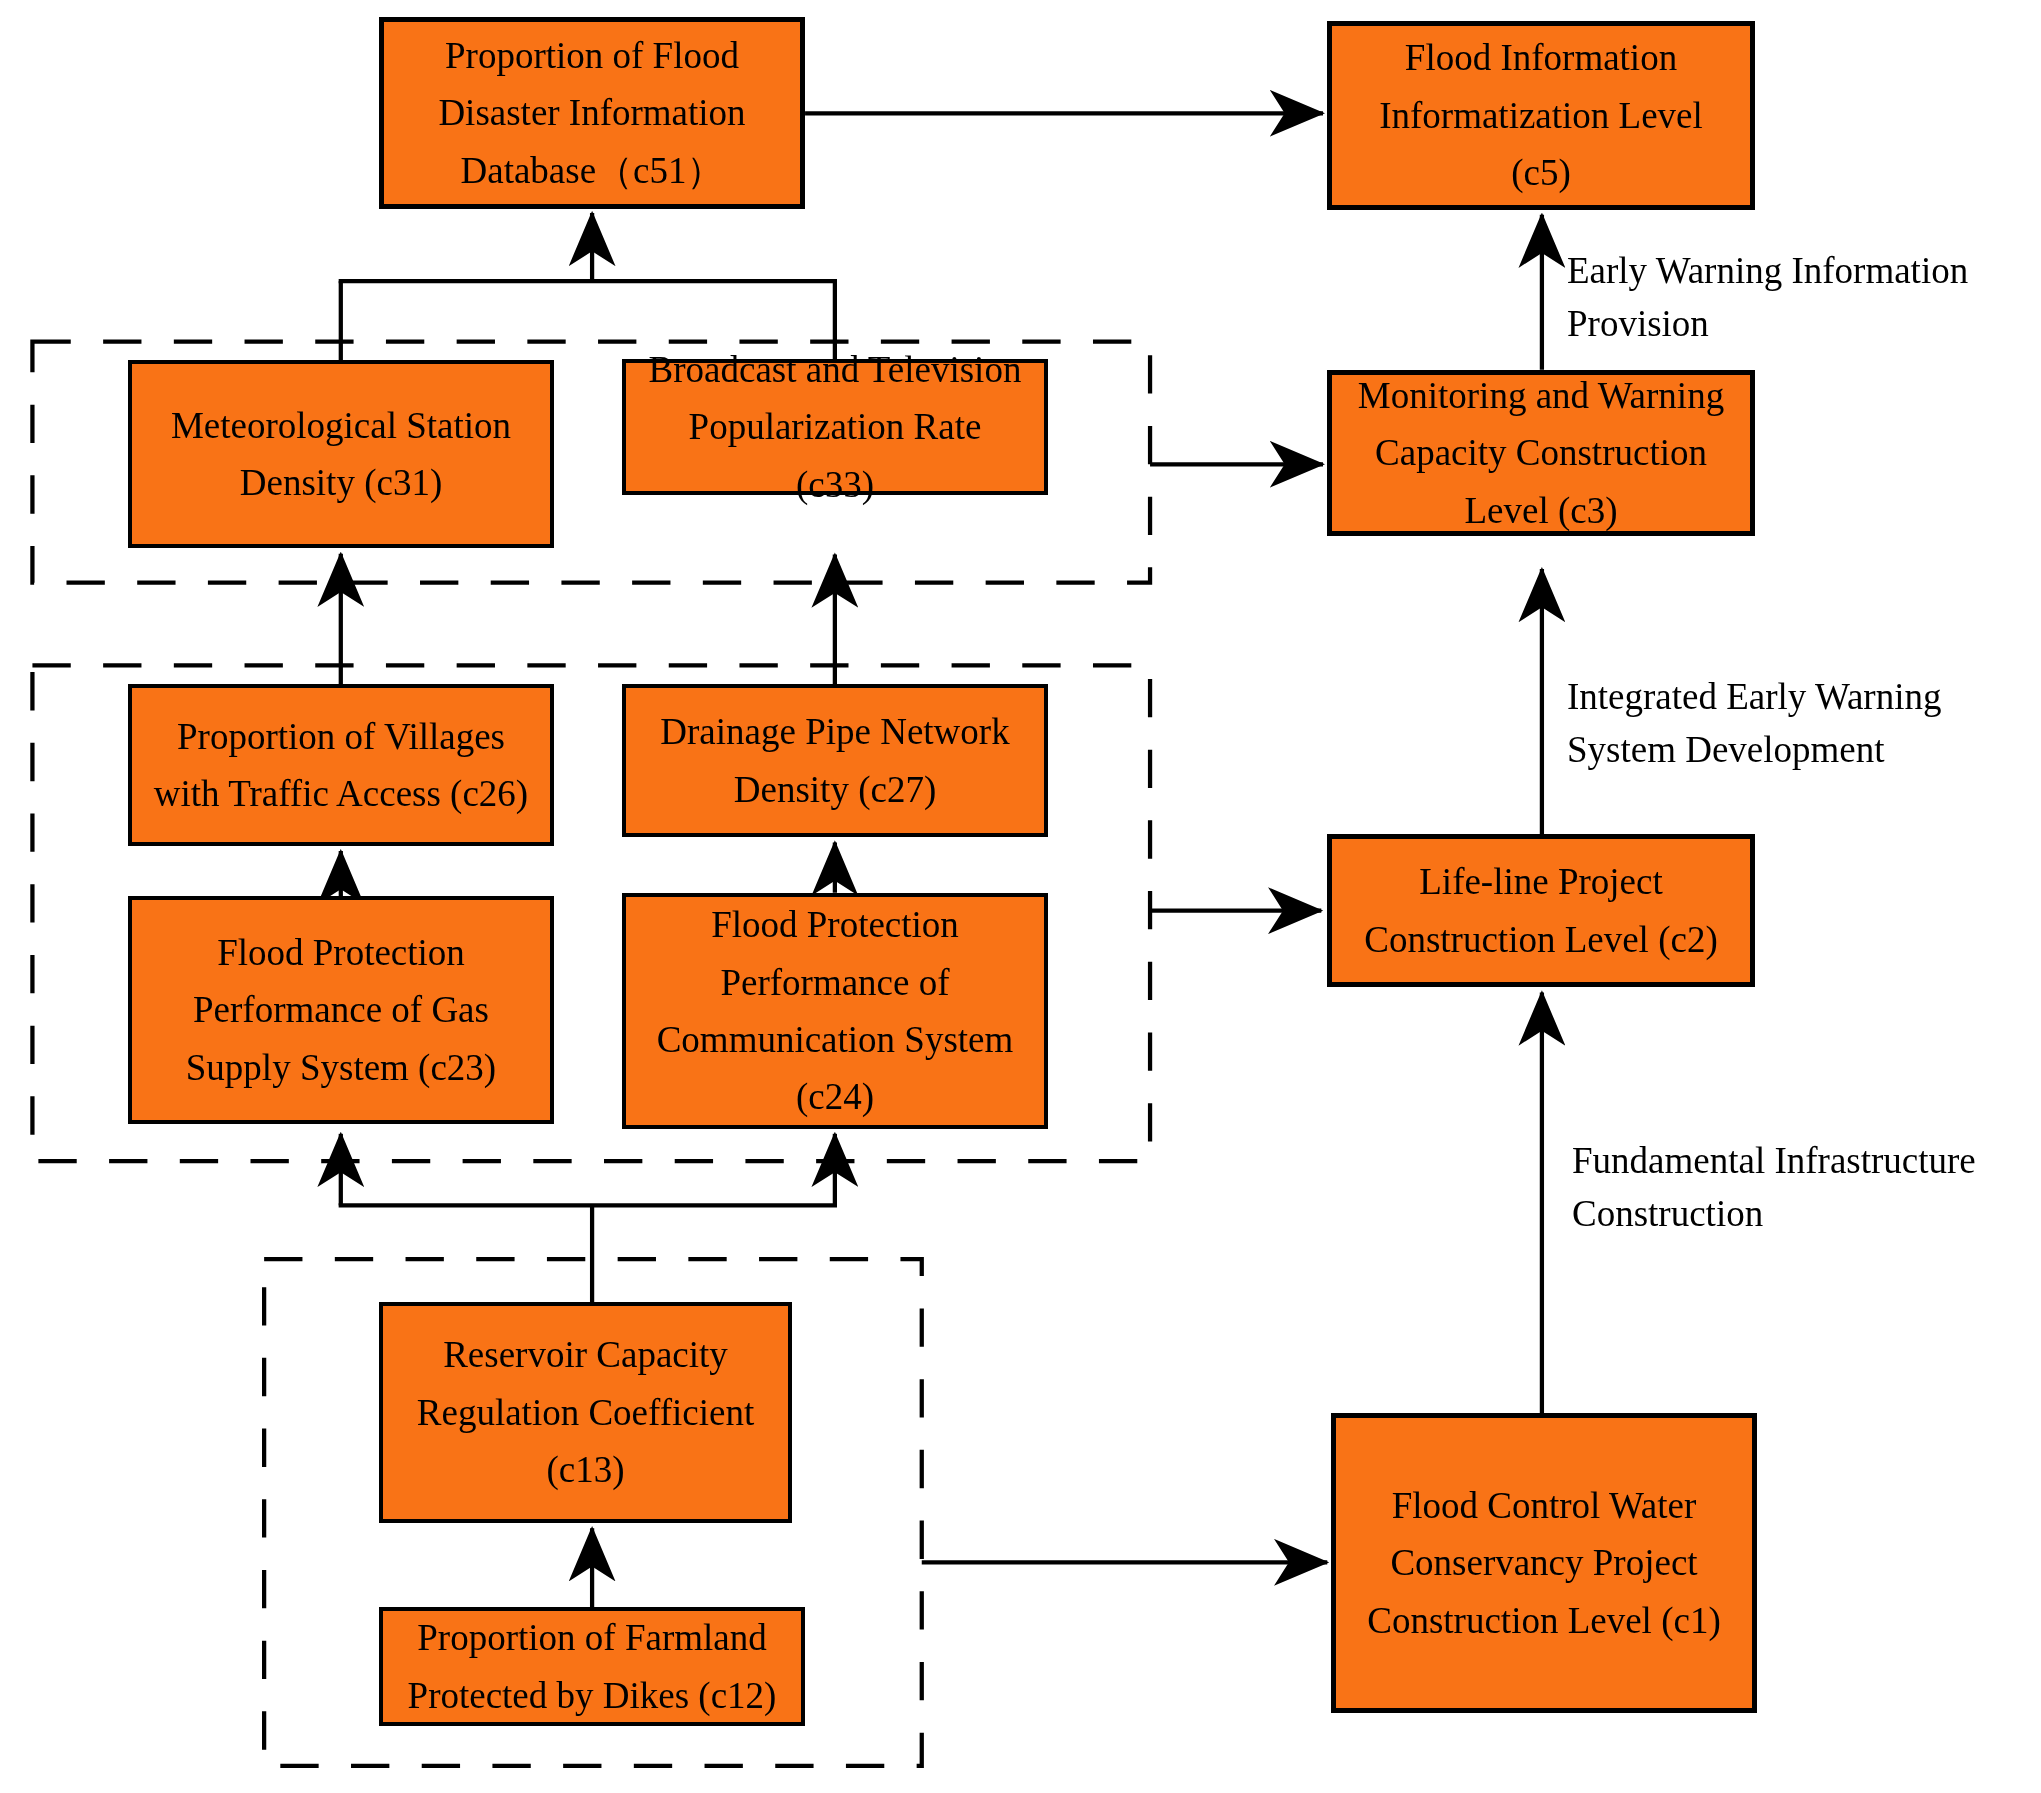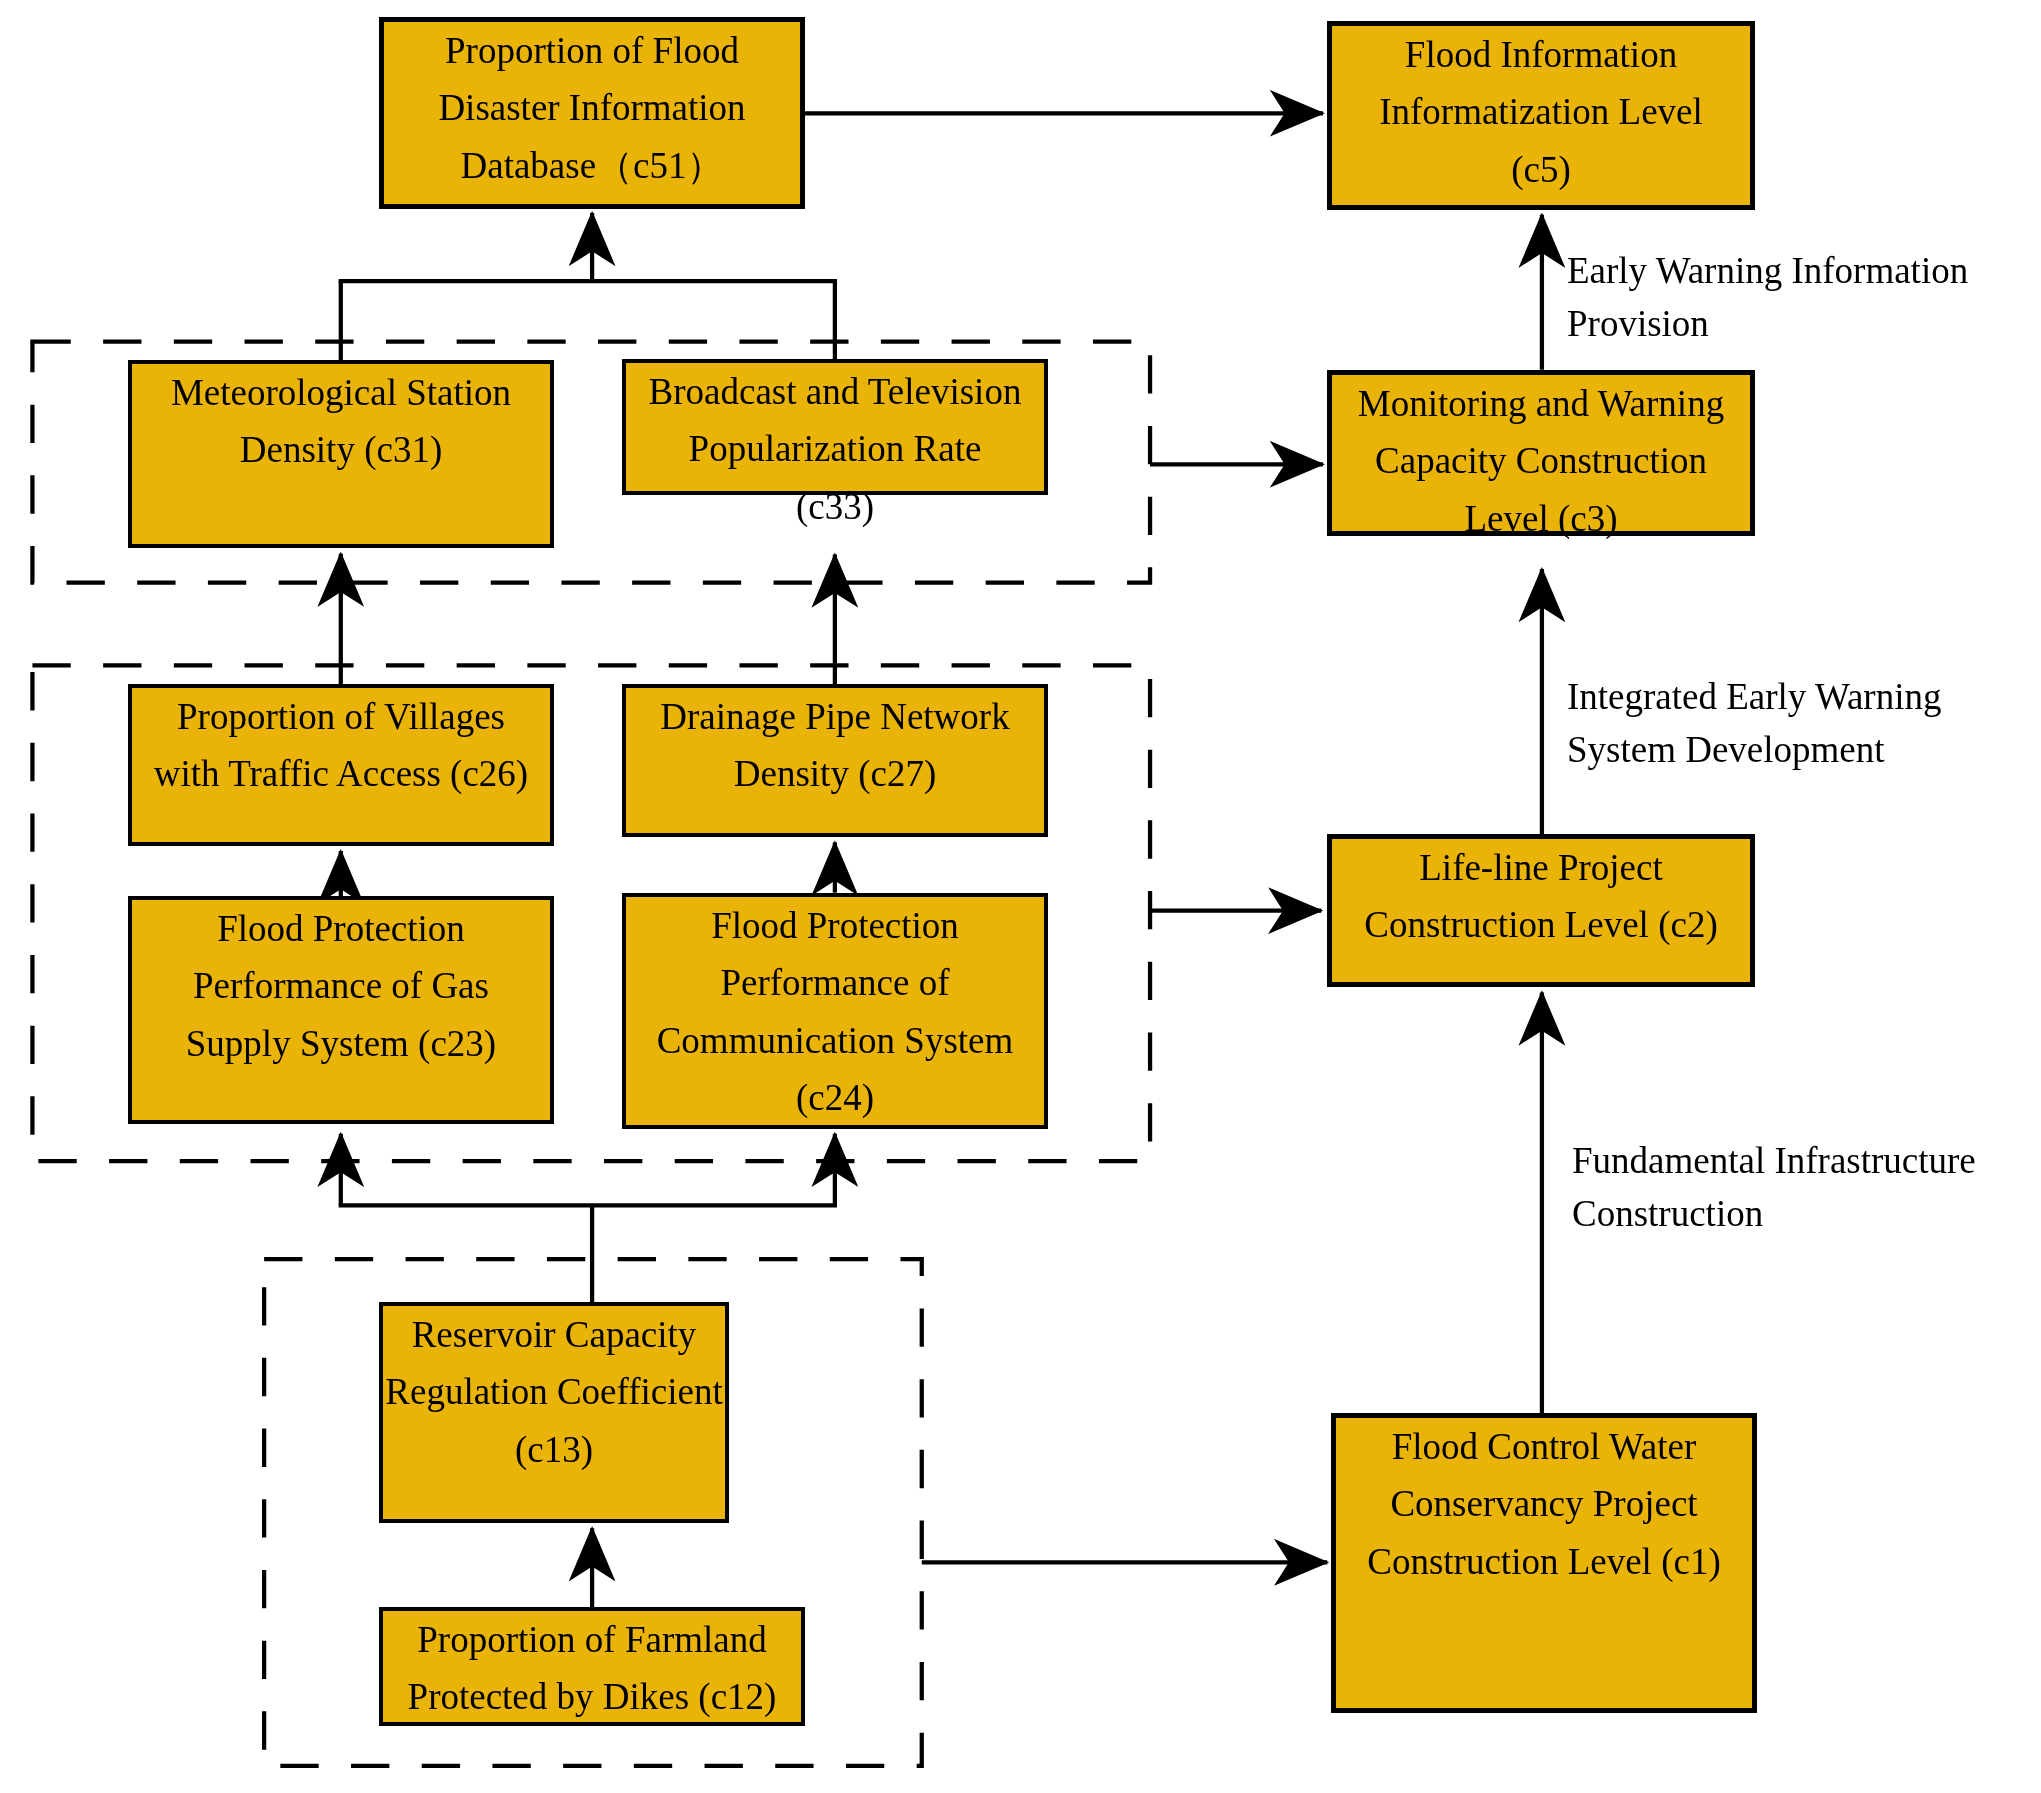--- a/index.html
+++ b/index.html
@@ -6,24 +6,24 @@
   .canvas{
     position:relative;
     width:2042px;height:1794px;
     background:#ffffff;
     font-family:"Liberation Serif","DejaVu Serif",serif;
     color:#000;
   }
   .wires{position:absolute;left:0;top:0;}
   .node{
     position:absolute;
-    background:#eab308;
+    background:#f97316;
     border:4.3px solid #000;
     box-sizing:border-box;
-    display:flex;justify-content:center;
+    display:flex;align-items:center;justify-content:center;
     text-align:center;
   }
   .node--bold{border-width:5.1px;}
   .lbl{
     white-space:pre-line;
     font-size:37px;
     line-height:1.55;
     display:block;
   }
   .edge-label{
@@ -133,21 +133,21 @@
 Performance of
 Communication System
 (c24)</span>
   </div>
 
   <div class="node node--bold" style="left:1327px;top:834px;width:428px;height:153px">
     <span class="lbl">Life-line Project
 Construction Level (c2)</span>
   </div>
 
-  <div class="node" style="left:379px;top:1302px;width:350px;height:221px">
+  <div class="node" style="left:379px;top:1302px;width:413px;height:221px">
     <span class="lbl">Reservoir Capacity
 Regulation Coefficient
 (c13)</span>
   </div>
 
   <div class="node" style="left:379px;top:1607px;width:426px;height:119px">
     <span class="lbl">Proportion of Farmland
 Protected by Dikes (c12)</span>
   </div>
 

